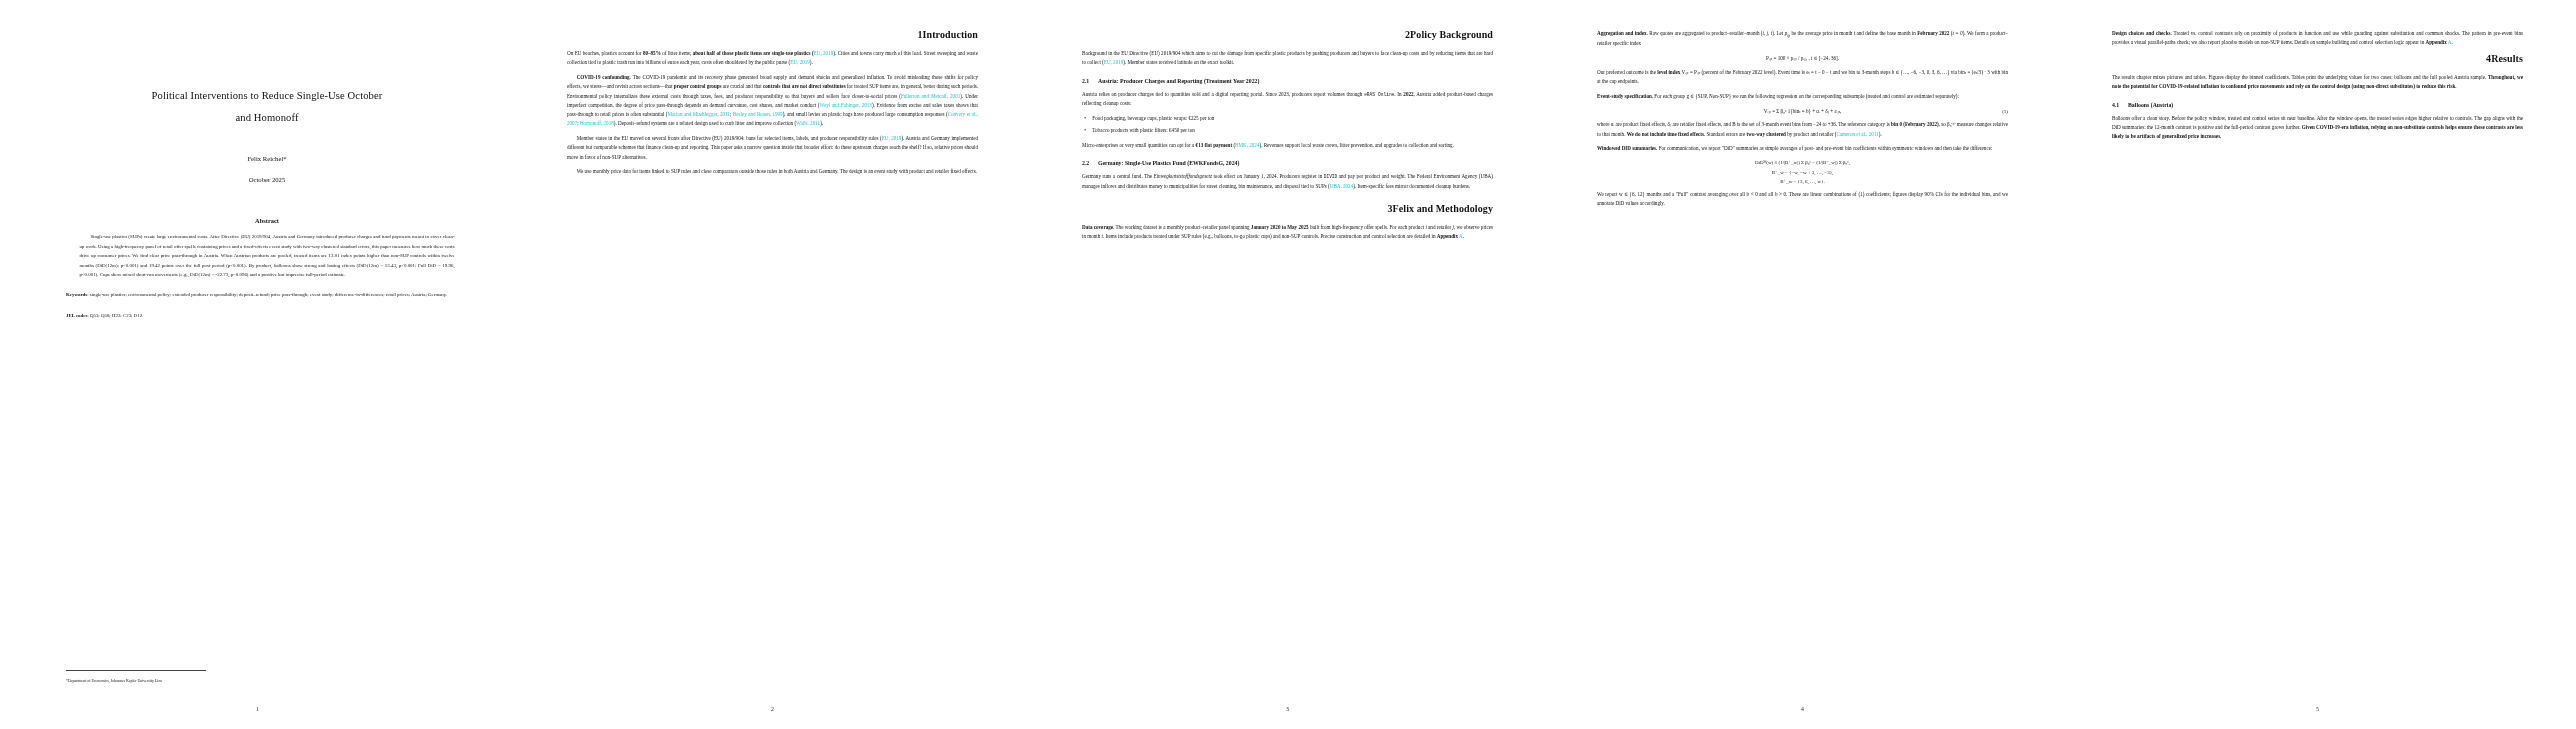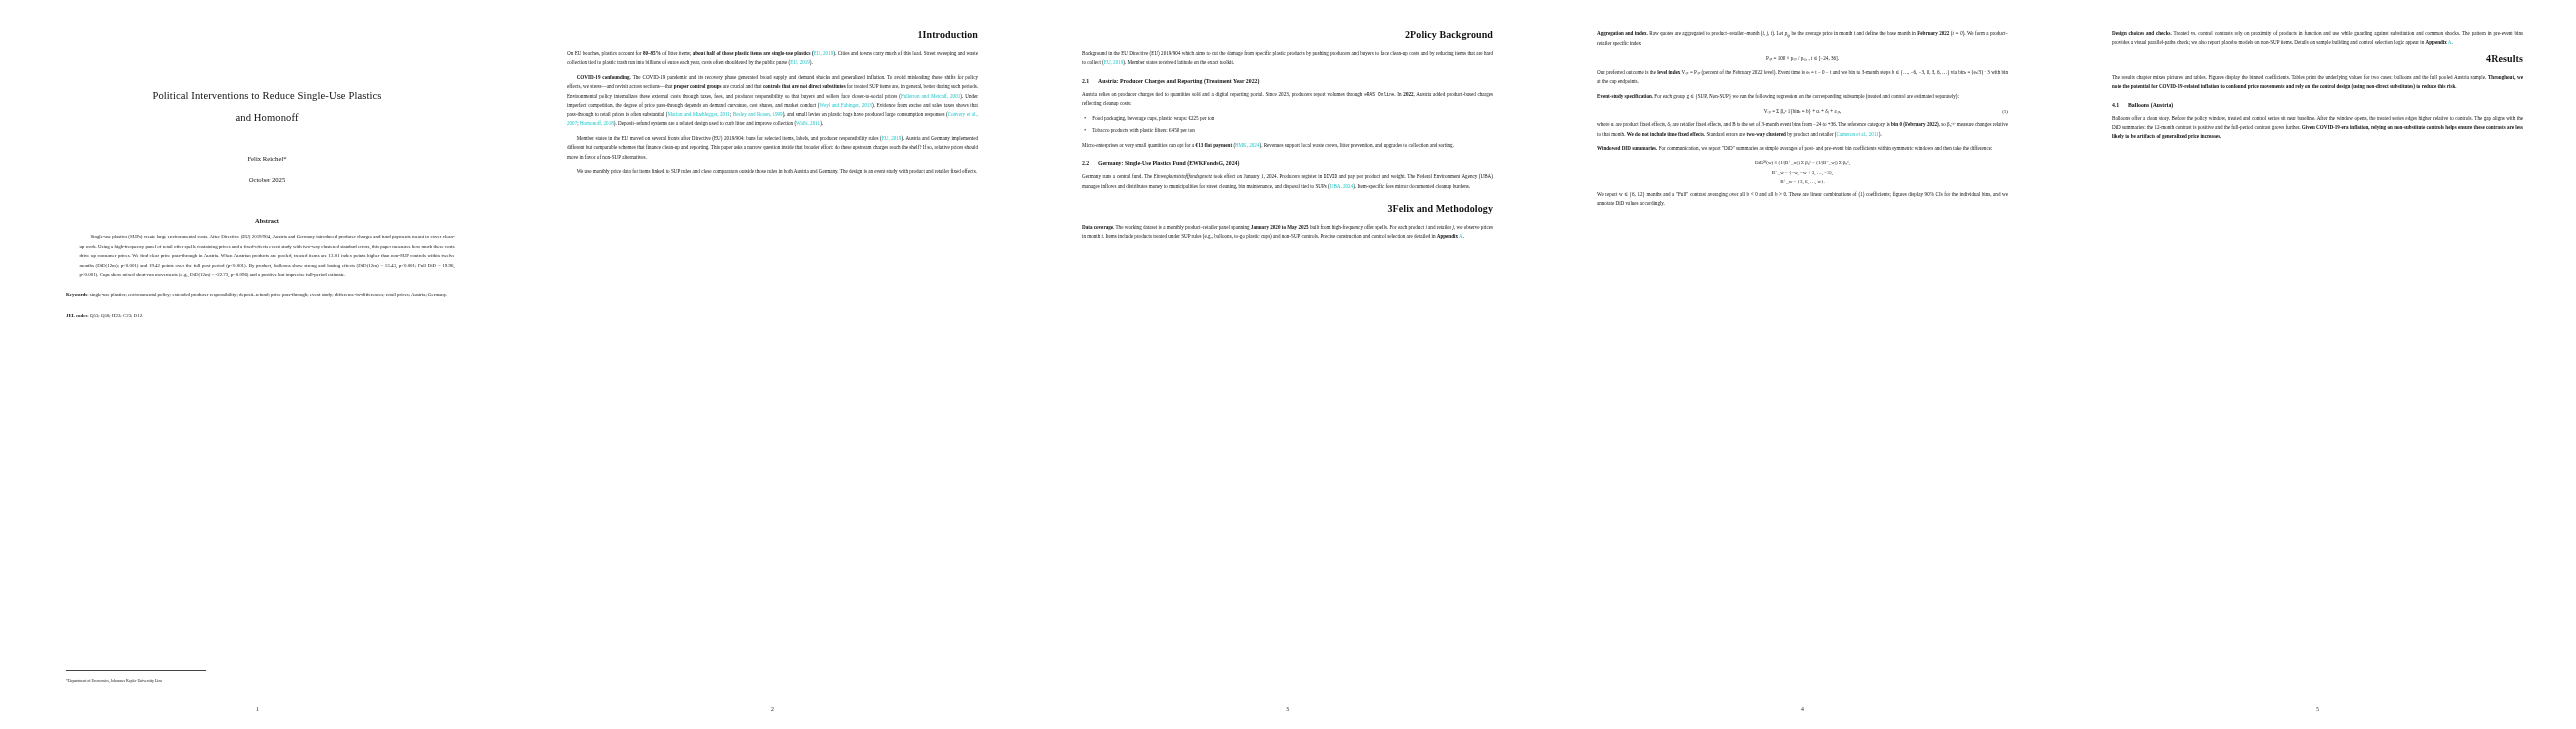--- a/index.html
+++ b/index.html
@@ -104,21 +104,21 @@
 
 <div class="viewer">
 
   <div class="arxiv-stamp">
     <span>arXiv:2510.15617v1  [econ.GN]  17 Oct 2025</span>
   </div>
 
   <div class="page page-1">
     <div class="page-body">
       <div class="doc-title">
-        <span class="tline">Political Interventions to Reduce Single-Use Plastics</span>
+        <span class="tline">Political Interventions to Reduce Single-Use October</span>
         <span class="tline">and Homonoff</span>
       </div>
       <div class="author">Felix Reichel*</div>
       <div class="date">October 2025</div>
 
       <div class="abstract-h">Abstract</div>
       <div class="abstract-body">Single-use plastics (SUPs) create large environmental costs. After Directive (EU) 2019/904, Austria and Germany introduced producer charges and fund payments meant to cover clean-up work. Using a high-frequency panel of retail offer spells containing prices and a fixed-effects event study with two-way clustered standard errors, this paper measures how much these costs drive up consumer prices. We find clear price pass-through in Austria. When Austrian products are pooled, treated items are 13.01 index points higher than non-SUP controls within twelve months (DiD(12m); p&lt;0.001) and 19.42 points over the full post period (p&lt;0.001). By product, balloons show strong and lasting effects (DiD(12m) = 13.43, p&lt;0.001; Full DiD = 19.96, p&lt;0.001). Cups show mixed short-run movements (e.g., DiD(12m) = -22.73, p=0.096) and a positive but imprecise full-period estimate.</div>
 
       <div class="kw">
         <b>Keywords</b><span>: </span><span>single-use plastics; environmental policy; extended producer responsibility; deposit–refund; price pass-through; event study; difference-in-differences; retail prices; Austria; Germany.</span>

